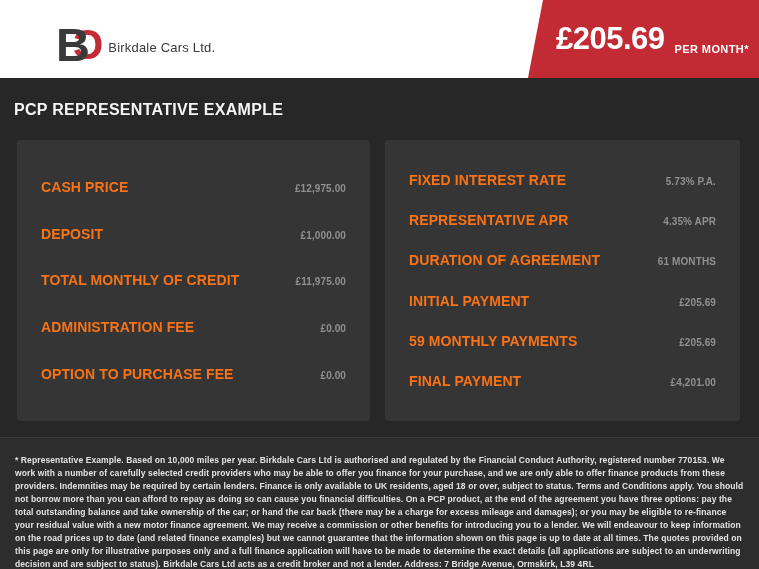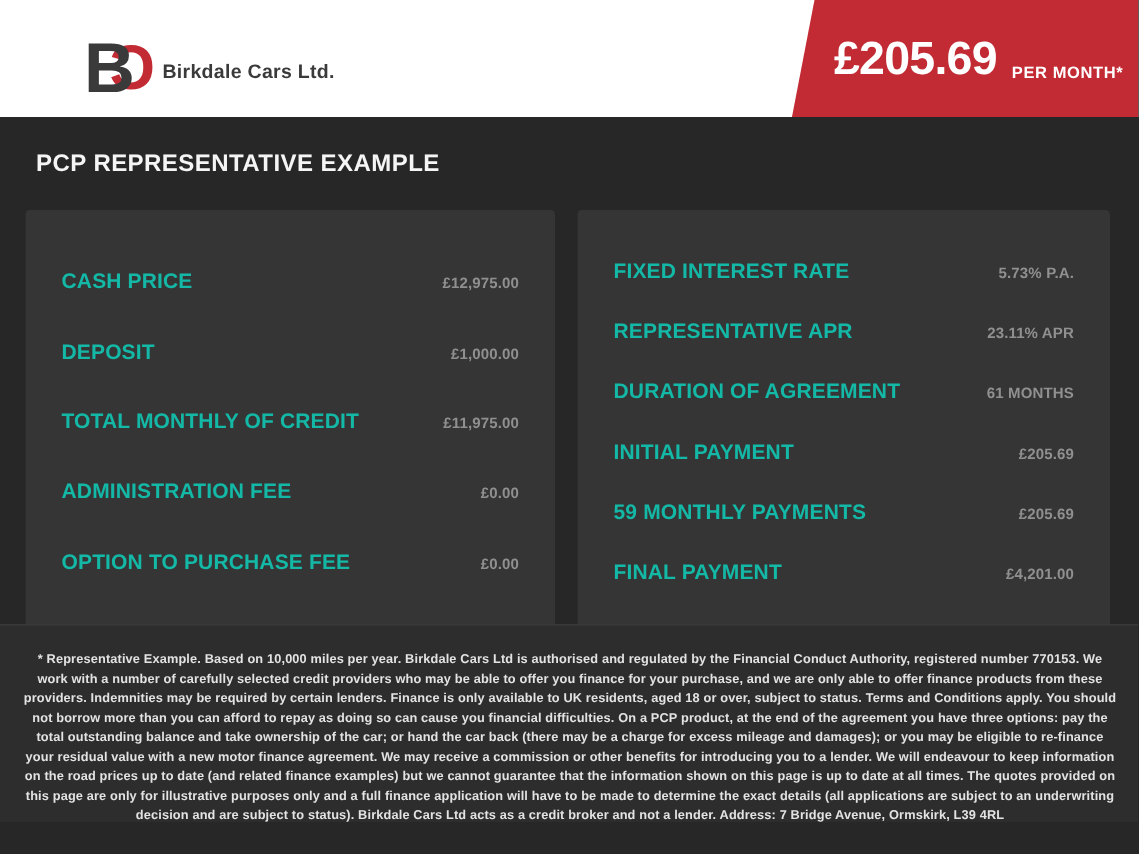--- a/index.html
+++ b/index.html
@@ -22,21 +22,21 @@
   .logo-b {
     font-size:47px; font-weight:bold; color:var(--logo-dark, #3a3a3a);
     position:relative; z-index:2; letter-spacing:-2px;
   }
   .logo-c {
     font-size:42px; font-weight:bold; color:var(--accent-red, #c32b34);
     display:inline-block; transform:scaleX(-1); margin-left:-15px;
     position:relative; z-index:1;
   }
   .logo-text {
-    font-size:13px; font-weight:bold; color:var(--logo-dark, #3a3a3a);
+    font-size:13px; font-weight:normal; color:var(--logo-dark, #3a3a3a);
     margin-left:5px; padding-bottom:13px; letter-spacing:0.2px; white-space:nowrap;margin-top:26px;
   }
 
   
   .banner {
     position:absolute; top:0; left:500px; width:259px; height:78px;
     background:var(--accent-red, #c32b34);
     -webkit-clip-path:polygon(16.6% 0, 100% 0, 100% 100%, 10.8% 100%);
     clip-path:polygon(16.6% 0, 100% 0, 100% 100%, 10.8% 100%);
     display:flex; align-items:center;
@@ -45,48 +45,48 @@
     color:#ffffff; font-size:31px; font-weight:bold; margin-left:56px;
     letter-spacing:-0.5px; white-space:nowrap;
   }
   .banner-suffix {
     color:#ffffff; font-size:11px; font-weight:bold; margin-left:10px;
     margin-top:20px; letter-spacing:0.4px; white-space:nowrap;
   }
 
   
   .title {
-    position:absolute; top:101px; left:24px;
+    position:absolute; top:101px; left:14px;
     color:#f5f5f5; font-size:16px; font-weight:bold; letter-spacing:0.3px;
   }
 
   
   .panel {
     position:absolute; top:140px; height:281px;
     background:var(--panel-bg, #353535); border-radius:3px;
     display:flex; flex-direction:column; justify-content:space-evenly;
     padding:8px 24px; box-sizing:border-box;
   }
   .panel-left  { left:17px;  width:353px; }
   .panel-right { left:385px; width:355px; }
   .row { display:flex; justify-content:space-between; align-items:baseline; }
   .lbl {
-    color:#14b8a6; font-size:14px; font-weight:bold; letter-spacing:0.1px;
+    color:#f97316; font-size:14px; font-weight:bold; letter-spacing:0.1px;
     white-space:nowrap;
   }
   .val {
     color:var(--value-gray, #909090); font-size:10px; font-weight:bold;
     white-space:nowrap; letter-spacing:0.1px;
   }
 
   
   .footer {
-    position:absolute; top:416px; left:0; width:759px; height:132px;
+    position:absolute; top:437px; left:0; width:759px; height:132px;
     background:var(--footer-bg, #2d2d2d);
-    border-top:1px solid #3a3a3a; box-sizing:border-box;text-align:center;
+    border-top:1px solid #3a3a3a; box-sizing:border-box;
   }
   .disclaimer {
     margin:16px 14px 0 15px;
     color:#e3e3e3; font-size:8.5px; line-height:13px; font-weight:bold;
     letter-spacing:0.1px;
   }
 </style>
 </head>
 <body>
 
@@ -129,21 +129,21 @@
   </div>
 </div>
 
 <div class="panel panel-right">
   <div class="row">
     <span class="lbl">FIXED INTEREST RATE</span>
     <span class="val">5.73% P.A.</span>
   </div>
   <div class="row">
     <span class="lbl">REPRESENTATIVE APR</span>
-    <span class="val">23.11% APR</span>
+    <span class="val">4.35% APR</span>
   </div>
   <div class="row">
     <span class="lbl">DURATION OF AGREEMENT</span>
     <span class="val">61 MONTHS</span>
   </div>
   <div class="row">
     <span class="lbl">INITIAL PAYMENT</span>
     <span class="val">£205.69</span>
   </div>
   <div class="row">

